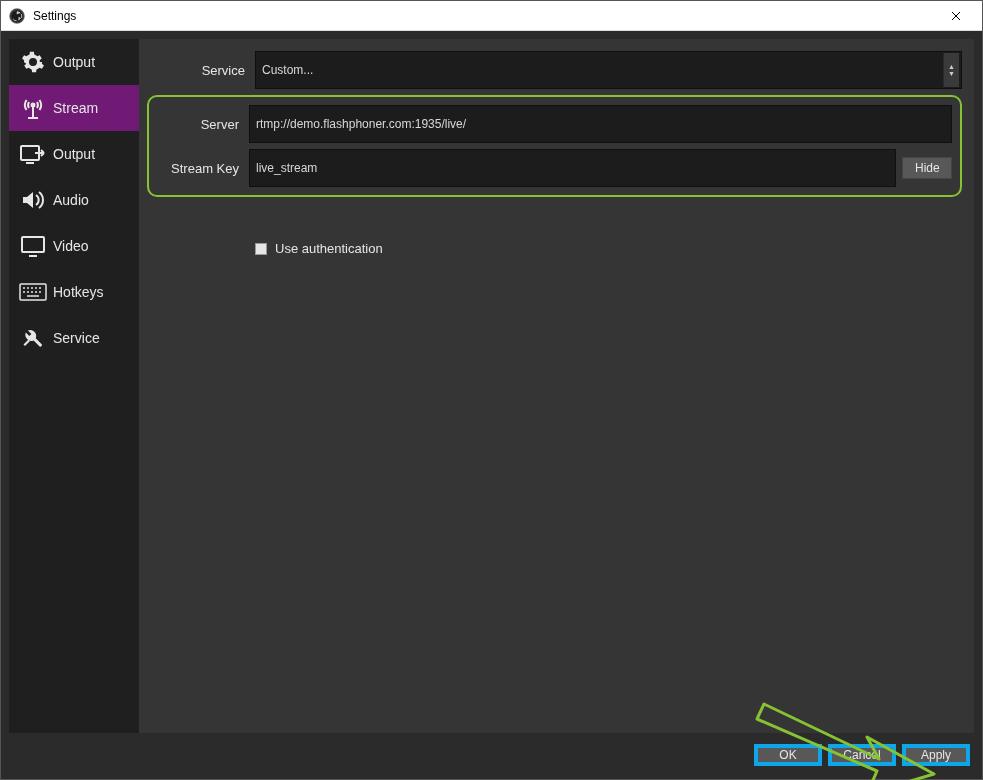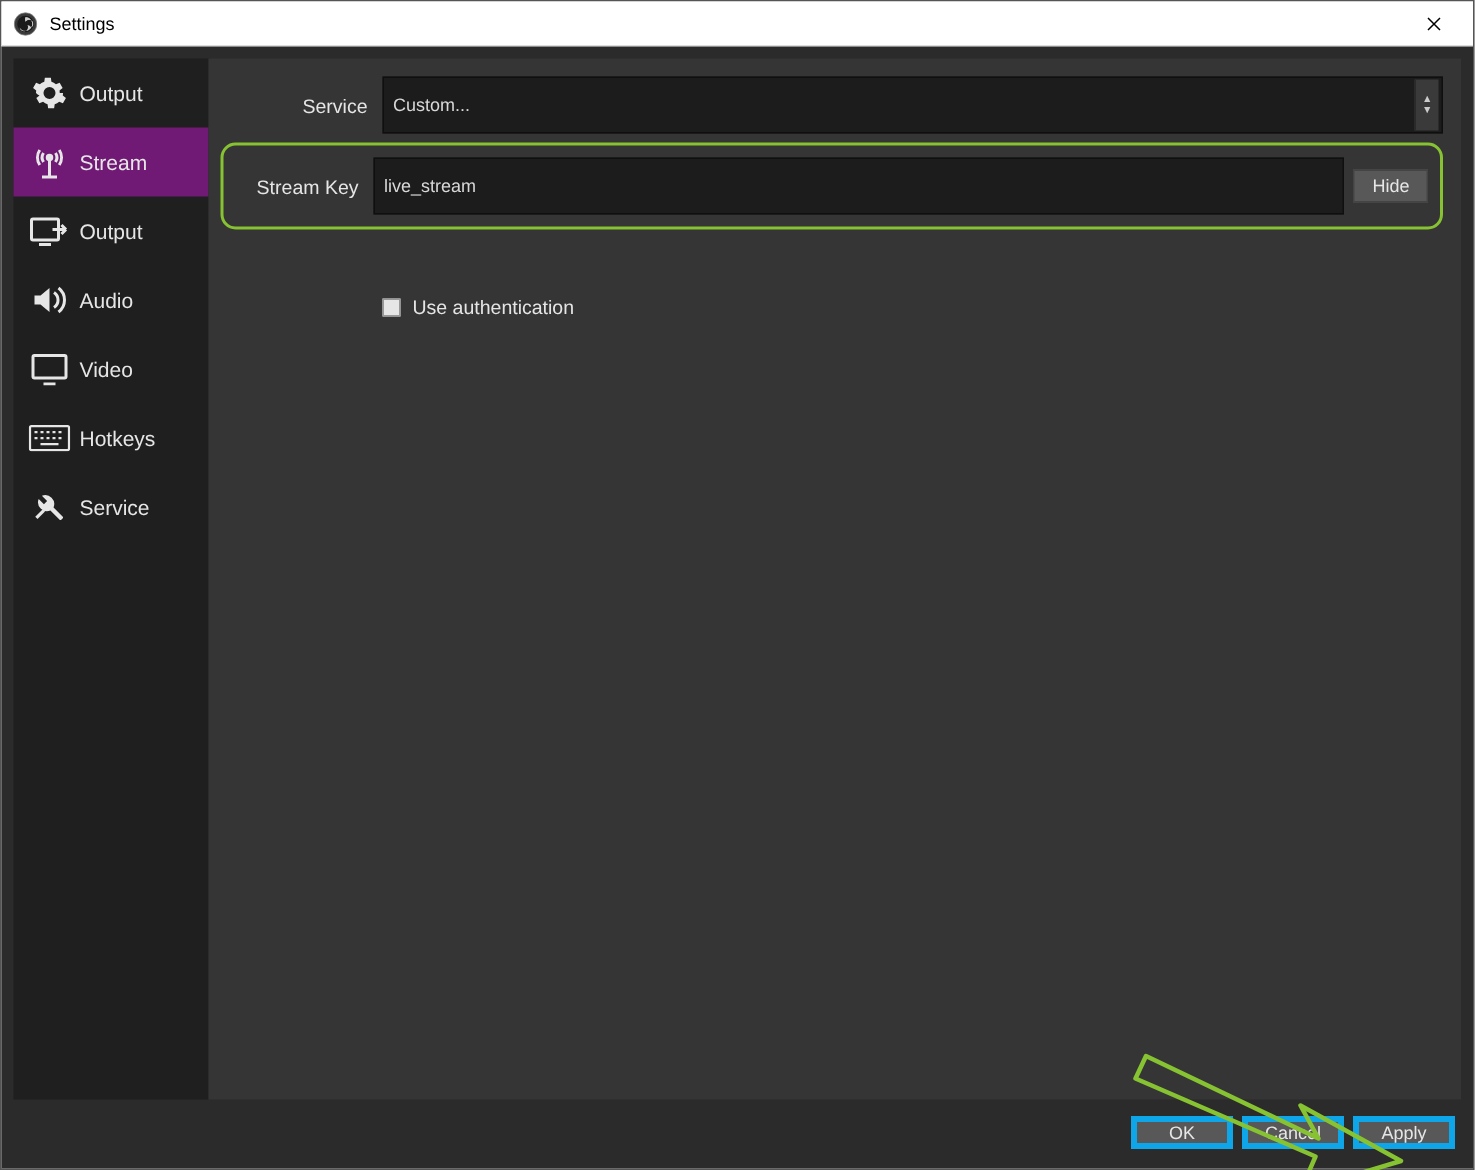--- a/index.html
+++ b/index.html
@@ -278,20 +278,26 @@
               <span>Custom...</span>
               <div class="spinner">
                 <span class="chev">▲</span>
                   <span class="chev">▼</span>
               </div>
             </div>
           </div>
         </div>
 
         <div class="highlight-box">
+          <div class="form-row">
+            <div class="lbl">Server</div>
+            <div class="ctrl">
+              <input class="text-input" value="rtmp://demo.flashphoner.com:1935/live/" style="">
+            </div>
+          </div>
           <div class="form-row" style="margin-bottom:0;">
             <div class="lbl">Stream Key</div>
             <div class="ctrl">
               <input class="text-input" value="live_stream" style="">
               <button class="btn-small">Hide</button>
             </div>
           </div>
         </div>
 
         <div class="checkbox-row">

